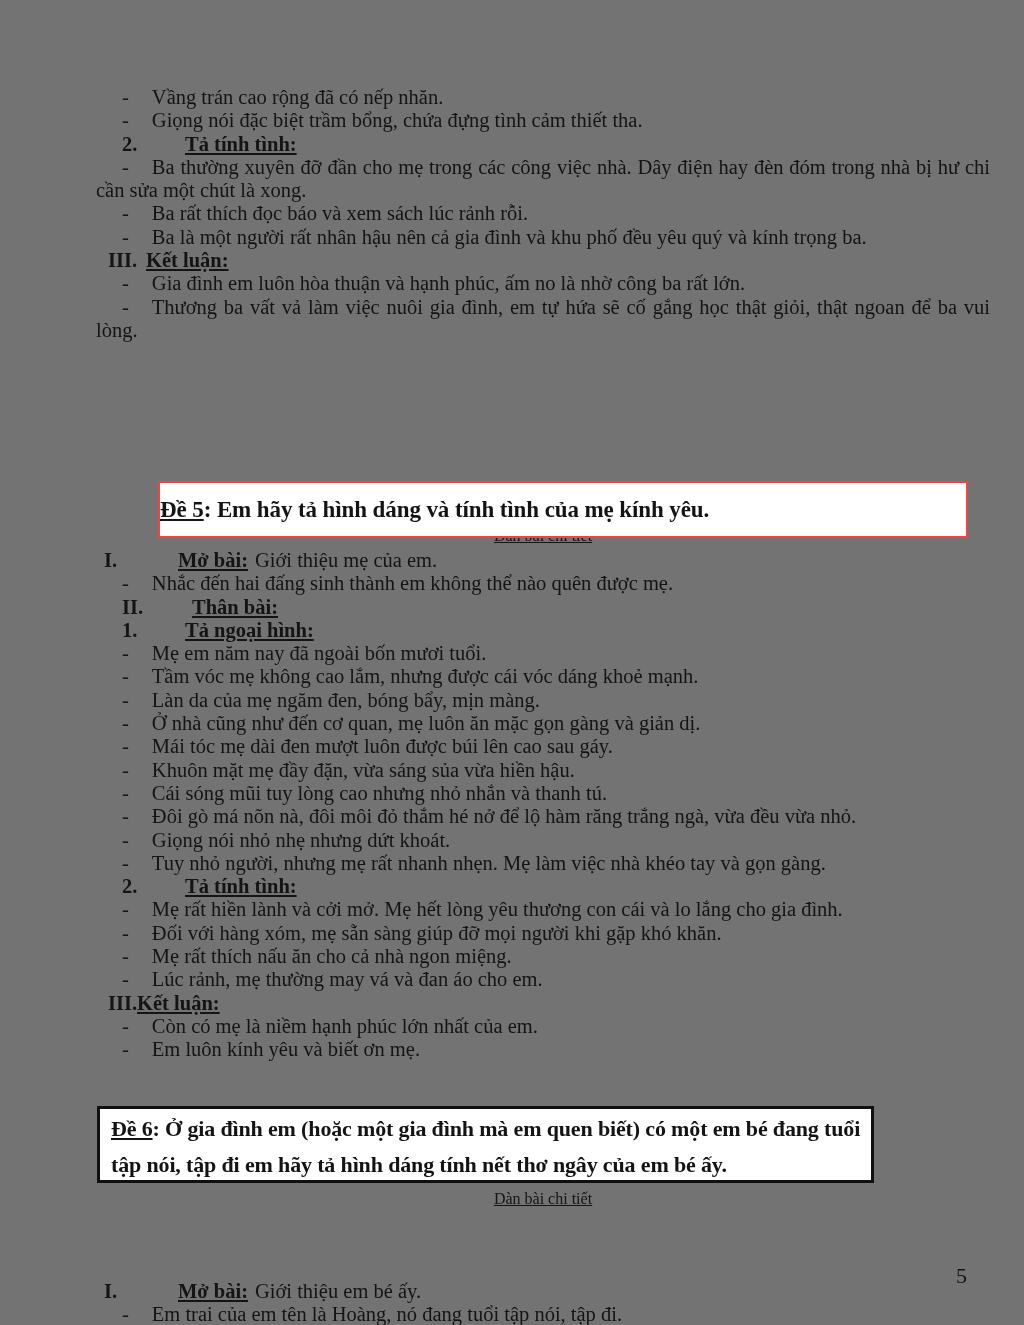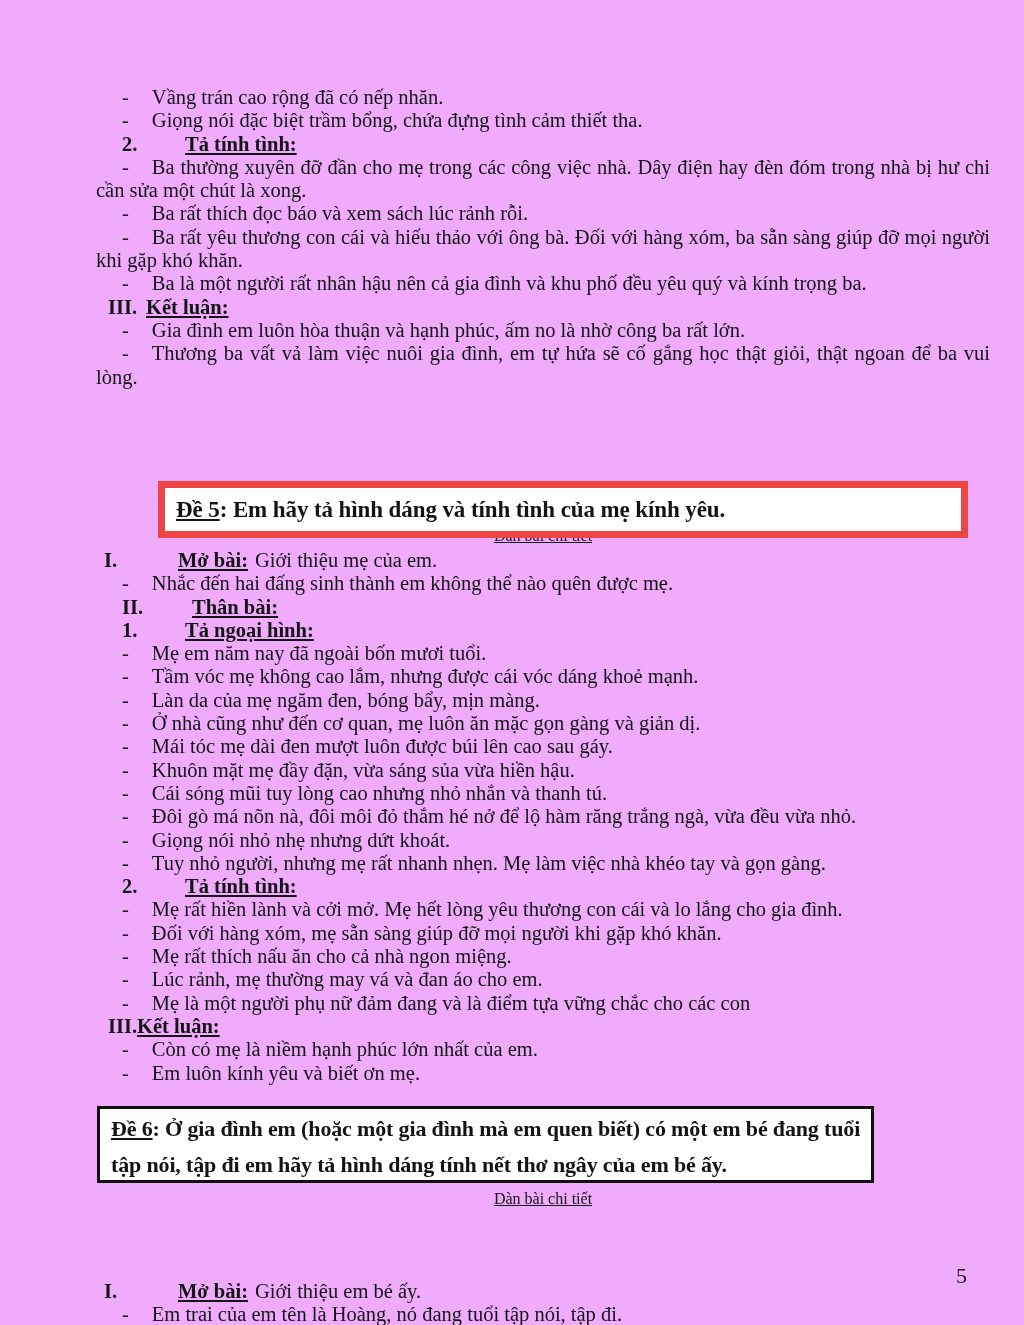--- a/index.html
+++ b/index.html
@@ -2,21 +2,21 @@
 <html lang="vi"><head>
 <meta charset="utf-8">
 <style>
   html,body { margin:0; padding:0; }
   body {
     width:1024px; height:1325px; background:#ffffff;
     font-family:"Liberation Serif","DejaVu Serif",serif;
     color:#141414;
     -webkit-font-smoothing:antialiased;
   }
-  .page { position:relative; width:1024px; height:1325px; overflow:hidden; background:#f0abfc; }
+  .page { position:relative; width:1024px; height:1325px; overflow:hidden; background:#737373; }
 
   p { margin:0; font-size:20.5px; line-height:23.3px; }
 
   .sec { position:absolute; left:96px; width:894px; text-align:justify; }
   .sec-a { top:86px; }
   .sec-b { top:549px; }
   .sec-c { top:1280px; }
 
   
   .bullet { text-indent:26px; }
@@ -29,22 +29,22 @@
   .h-I   { padding-left:8px; }  .h-I .num   { width:74px; }
   .h-II  { padding-left:26px; } .h-II .num  { width:70px; }
   .h-n   { padding-left:26px; } .h-n .num   { width:63px; }
   .h-IIIa{ padding-left:12px; } .h-IIIa .num{ width:38px; }
   .h-IIIb{ padding-left:12px; } .h-IIIb .num{ width:auto; }
   .mb-text { margin-left:7px; font-weight:normal; text-decoration:none;font-family:Liberation Serif, serif; }
 
   
   .de5-box {
     position:absolute; left:158px; top:481px; width:810px; height:57px;
-    box-sizing:border-box; border:7px solid #ef4444; background:#fff;
-    z-index:2; display:flex; align-items:center; padding-left:11px;
+    box-sizing:border-box; border:2px solid #ef4444; background:#fff;
+    z-index:2; display:flex; align-items:center; 
   }
   .de5-box p { font-size:23px; font-weight:bold; line-height:1.1; letter-spacing:-0.1px; }
   .box-lead { text-decoration:underline; }
 
   .de5-cliph {
     position:absolute; left:96px; top:527px; width:894px;
     text-align:center; z-index:1;
   }
   .de5-cliph span { text-decoration:underline; }
 
@@ -71,21 +71,20 @@
     <p class="bullet"><span class="dash">-</span><span class="bgap"></span><span class="bt">Vầng trán cao rộng đã có nếp nhăn.</span></p>
         <p class="bullet"><span class="dash">-</span><span class="bgap"></span><span class="bt">Giọng nói đặc biệt trầm bổng, chứa đựng tình cảm thiết tha.</span></p>
       </div>
 
     <p class="hl h-n"><span class="num">2.</span><span class="lab">Tả tính tình:</span></p>
 
     <div>
 
     <p class="bullet"><span class="dash">-</span><span class="bgap"></span><span class="bt">Ba thường xuyên đỡ đần cho mẹ trong các công việc nhà. Dây điện hay đèn đóm trong nhà bị hư chi cần sửa một chút là xong.</span></p>
         <p class="bullet"><span class="dash">-</span><span class="bgap"></span><span class="bt">Ba rất thích đọc báo và xem sách lúc rảnh rỗi.</span></p>
-        <p class="bullet"><span class="dash">-</span><span class="bgap"></span><span class="bt">Ba rất yêu thương con cái và hiếu thảo với ông bà. Đối với hàng xóm, ba sẵn sàng giúp đỡ mọi người khi gặp khó khăn.</span></p>
         <p class="bullet"><span class="dash">-</span><span class="bgap"></span><span class="bt">Ba là một người rất nhân hậu nên cả gia đình và khu phố đều yêu quý và kính trọng ba.</span></p>
       </div>
 
     <p class="hl h-IIIa"><span class="num">III.</span><span class="lab">Kết luận:</span></p>
 
     <div>
 
     <p class="bullet"><span class="dash">-</span><span class="bgap"></span><span class="bt">Gia đình em luôn hòa thuận và hạnh phúc, ấm no là nhờ công ba rất lớn.</span></p>
         <p class="bullet"><span class="dash">-</span><span class="bgap"></span><span class="bt">Thương ba vất vả làm việc nuôi gia đình, em tự hứa sẽ cố gắng học thật giỏi, thật ngoan để ba vui lòng.</span></p>
       </div>
@@ -126,21 +125,20 @@
       </div>
 
     <p class="hl h-n"><span class="num">2.</span><span class="lab">Tả tính tình:</span></p>
 
     <div>
 
     <p class="bullet"><span class="dash">-</span><span class="bgap"></span><span class="bt">Mẹ rất hiền lành và cởi mở. Mẹ hết lòng yêu thương con cái và lo lắng cho gia đình.</span></p>
         <p class="bullet"><span class="dash">-</span><span class="bgap"></span><span class="bt">Đối với hàng xóm, mẹ sẵn sàng giúp đỡ mọi người khi gặp khó khăn.</span></p>
         <p class="bullet"><span class="dash">-</span><span class="bgap"></span><span class="bt">Mẹ rất thích nấu ăn cho cả nhà ngon miệng.</span></p>
         <p class="bullet"><span class="dash">-</span><span class="bgap"></span><span class="bt">Lúc rảnh, mẹ thường may vá và đan áo cho em.</span></p>
-        <p class="bullet"><span class="dash">-</span><span class="bgap"></span><span class="bt">Mẹ là một người phụ nữ đảm đang và là điểm tựa vững chắc cho các con</span></p>
       </div>
 
     <p class="hl h-IIIb"><span class="num">III.</span><span class="lab">Kết luận:</span></p>
 
     <div>
 
     <p class="bullet"><span class="dash">-</span><span class="bgap"></span><span class="bt">Còn có mẹ là niềm hạnh phúc lớn nhất của em.</span></p>
         <p class="bullet"><span class="dash">-</span><span class="bgap"></span><span class="bt">Em luôn kính yêu và biết ơn mẹ.</span></p>
       </div>
   </div>

